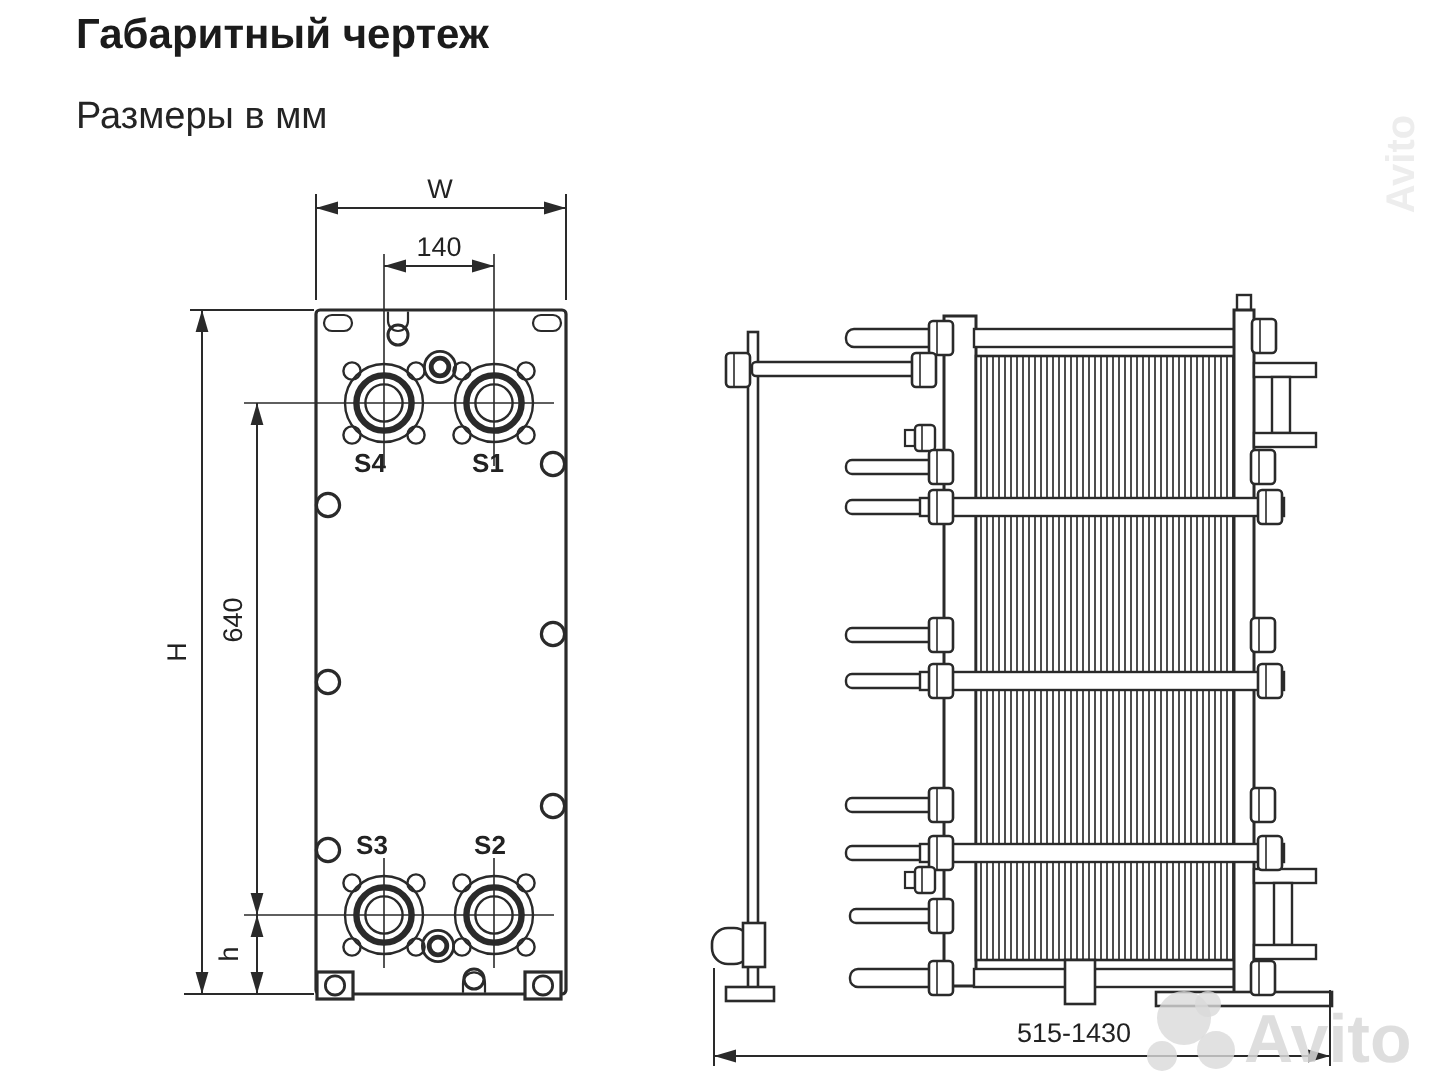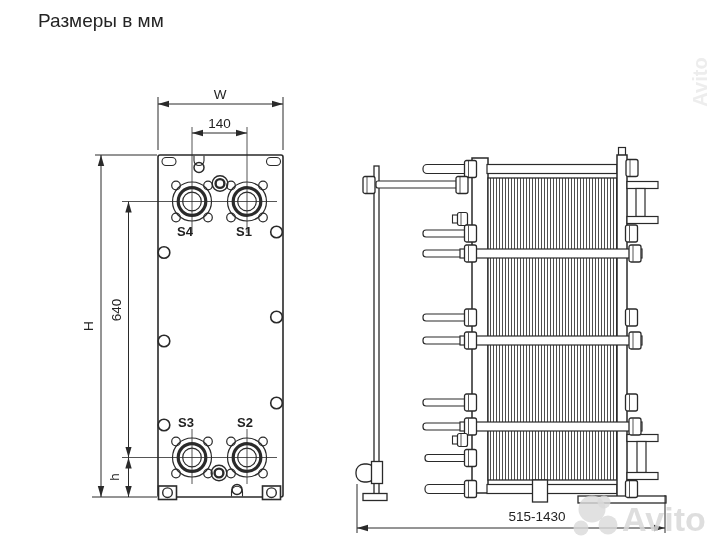--- a/index.html
+++ b/index.html
@@ -1,37 +1,38 @@
 <!DOCTYPE html>
 <html><head>
 <meta charset="utf-8">
 <style>
   html,body{margin:0;padding:0;background:#fff;}
   .page{position:relative;width:720px;height:540px;background:#fff;overflow:hidden;
         font-family:"Liberation Sans",sans-serif;}
   .header{position:absolute;left:38px;top:6px;}
   .header h1{margin:0;font-size:21px;line-height:1.15;font-weight:700;color:#1b1b1b;}
-  .header .sub{margin-top:4px;font-size:19px;font-weight:400;color:#242424;}
+  .header .sub{margin-top:18px;font-size:19px;font-weight:400;color:#242424;}
   svg{position:absolute;left:0;top:0;}
   svg .ln{stroke:#2a2a2a;fill:none;}
   svg .thin{stroke-width:0.8;}
   svg .wf{fill:#fff;stroke:#2a2a2a;}
   svg .dimln{stroke:#2a2a2a;stroke-width:1;fill:none;}
   svg text{fill:#222;font-family:"Liberation Sans",sans-serif;}
   svg .dim{font-size:13.5px;}
   svg .port{font-size:13px;font-weight:700;}
   svg .wm{fill:#d9d9d9;opacity:0.8;}
   svg .wmtext{font-size:34px;font-weight:700;fill:#d9d9d9;opacity:0.85;}
   svg .wmvert{font-size:20px;font-weight:700;fill:#ededed;}
 </style>
 </head>
 <body>
 
 <div class="page">
   <div class="header">
+    <h1>Габаритный чертеж</h1>
     <div class="sub">Размеры в мм</div>
   </div>
 
   <svg width="720" height="540" viewBox="0 0 720 540">
     <defs>
       <marker id="arr" viewBox="0 0 11 10" refX="11" refY="5" markerWidth="11" markerHeight="10" orient="auto-start-reverse">
         <path d="M0,1.8 L11,5 L0,8.2 Z" fill="#2a2a2a"></path>
       </marker>
       <pattern id="pp" width="3" height="8" patternUnits="userSpaceOnUse">
         <rect width="3" height="8" fill="#fff"></rect>

